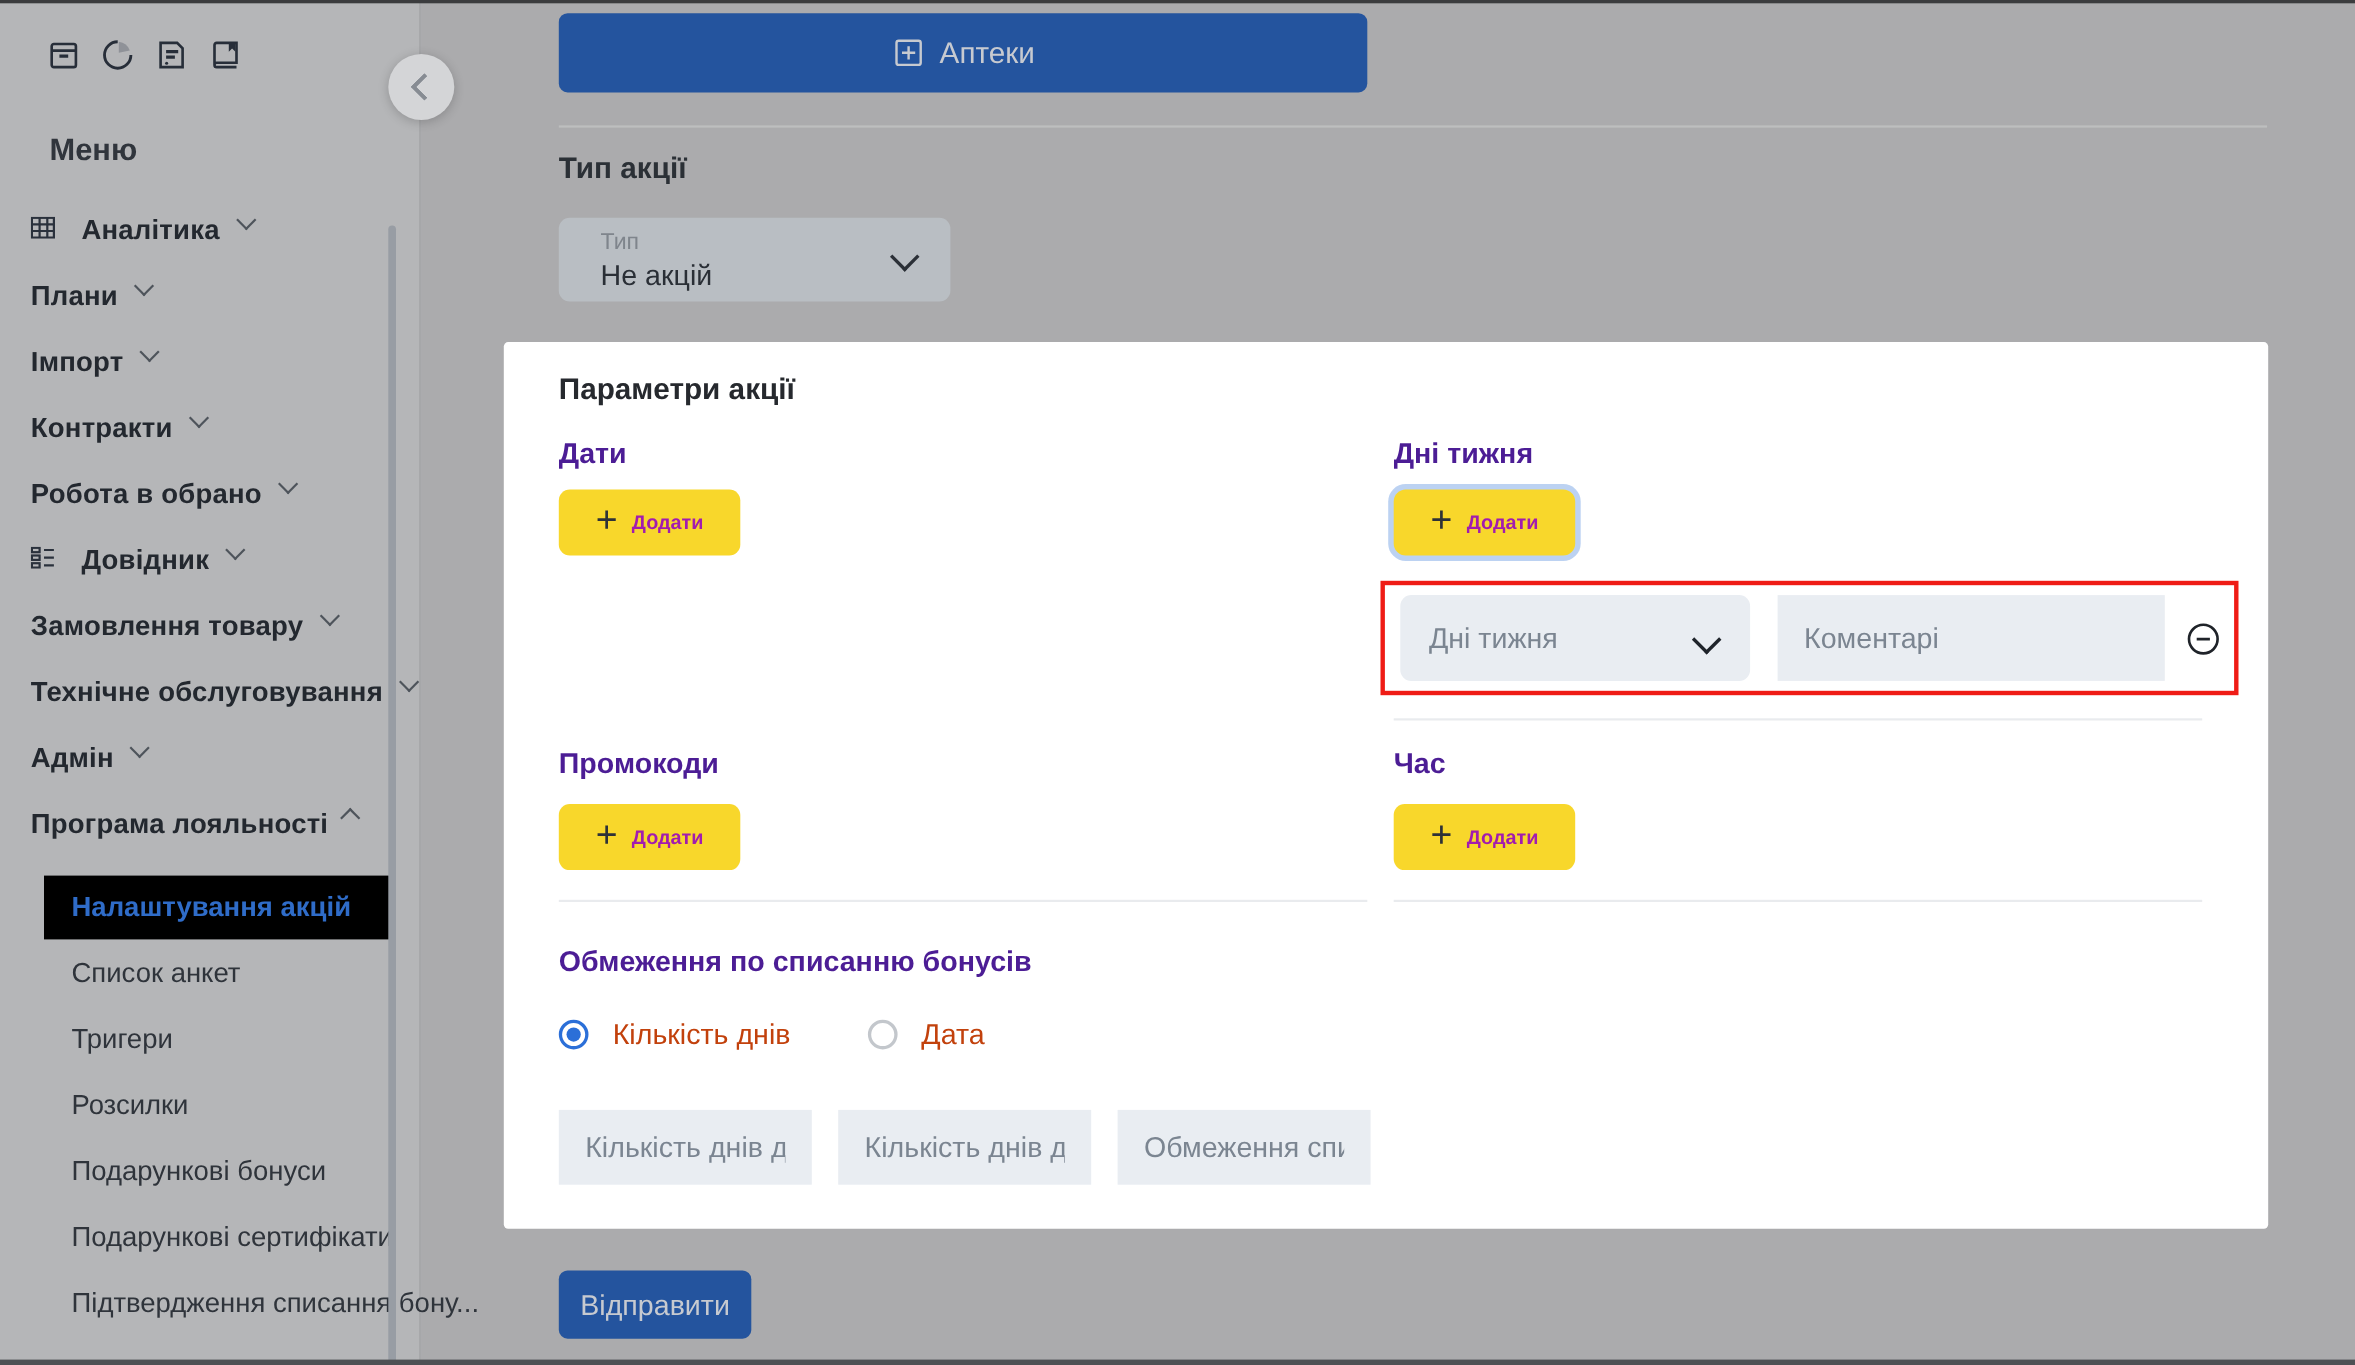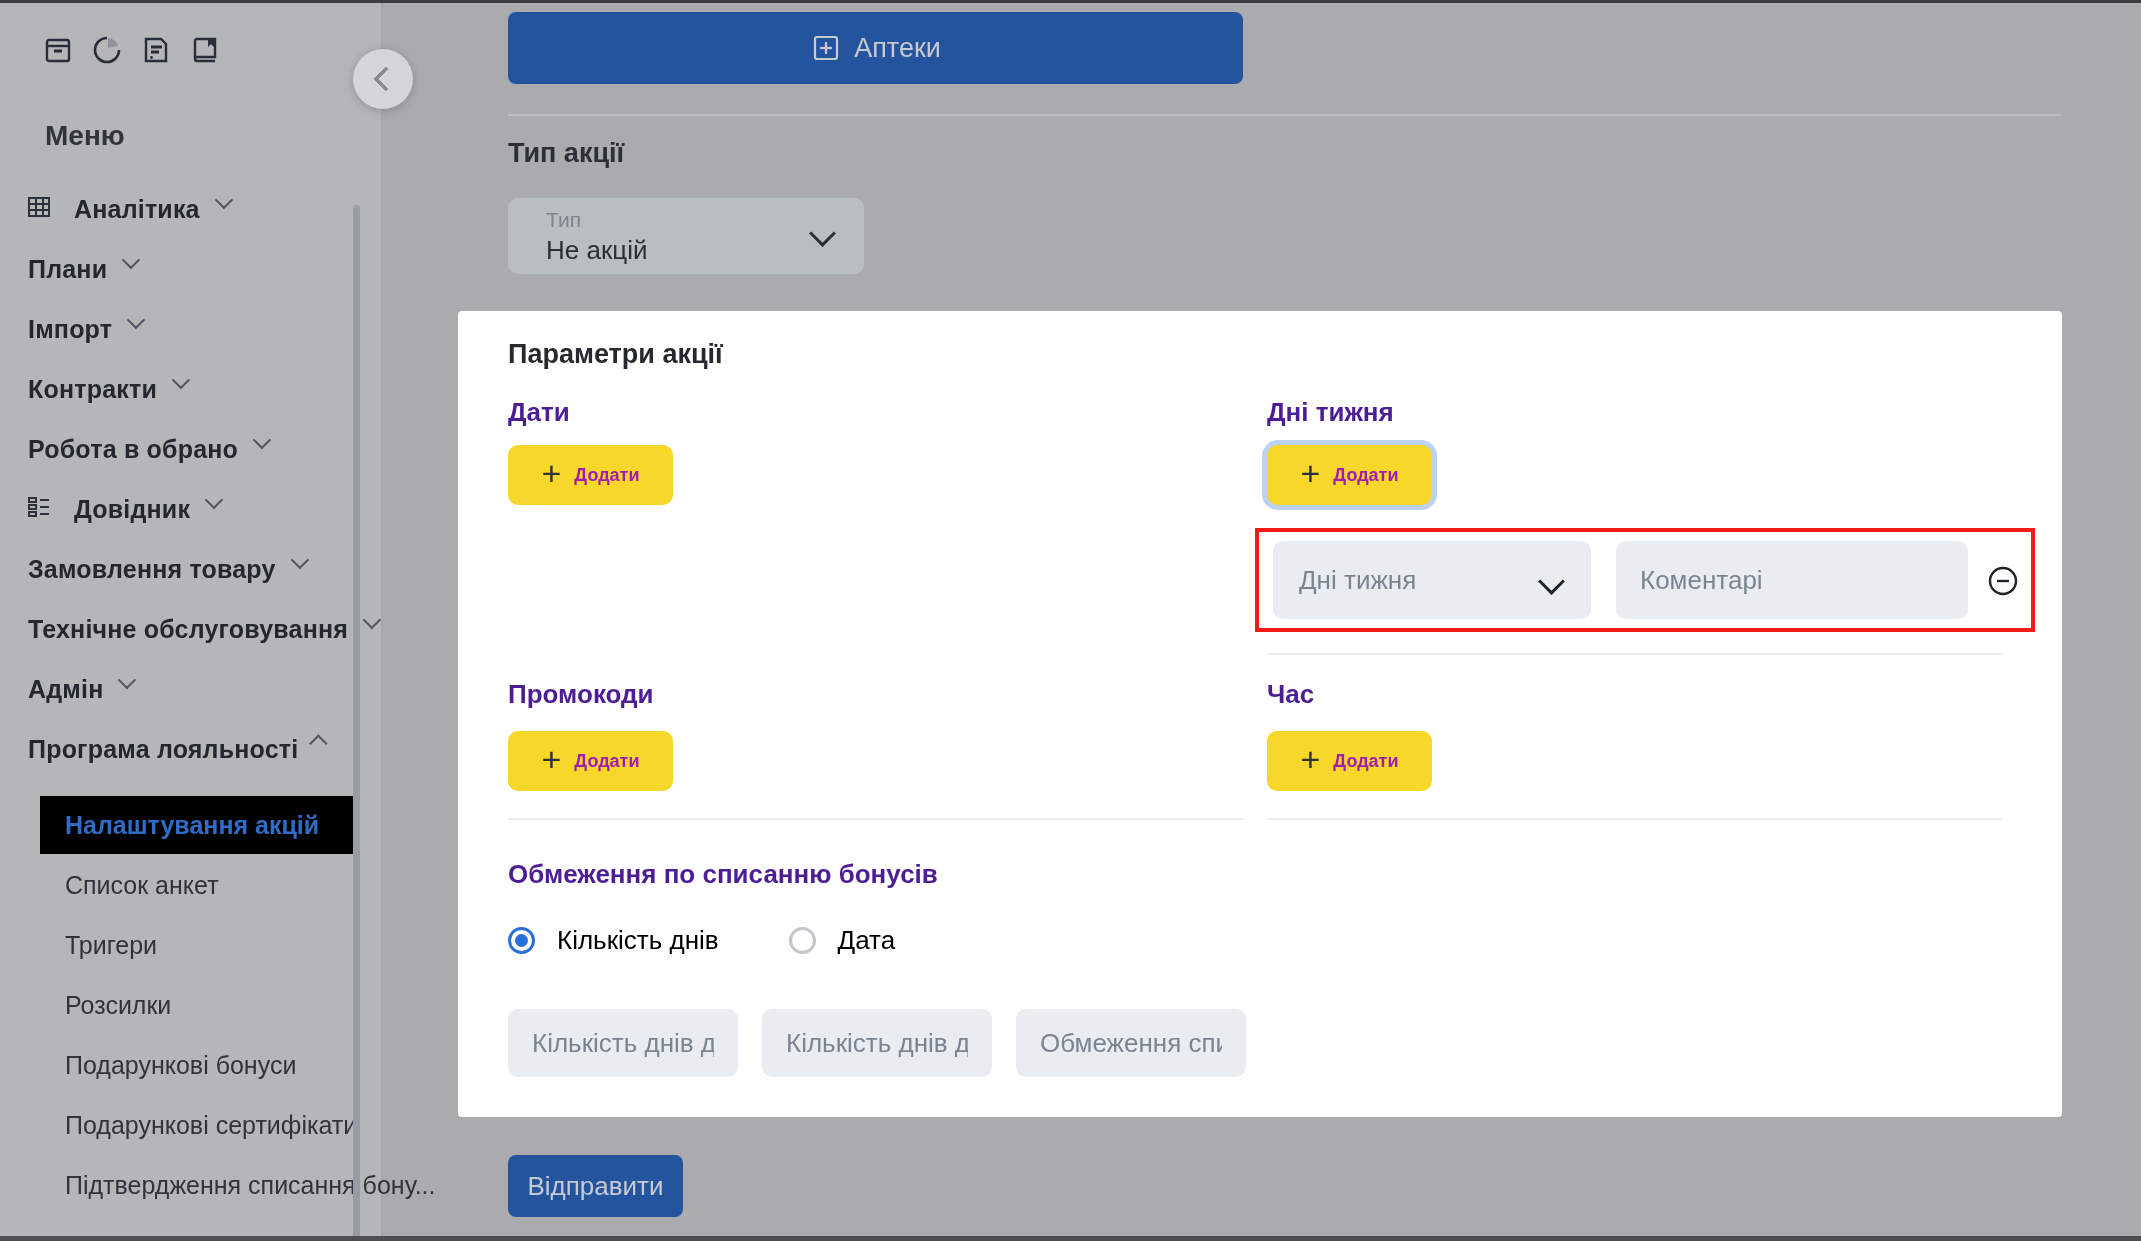--- a/index.html
+++ b/index.html
@@ -56,33 +56,33 @@
     display:flex;align-items:center;justify-content:center;gap:13px;cursor:pointer;font-family:inherit;}
   .btn-add .plus{font-size:34px;font-weight:300;color:#2e3237;line-height:1;margin-top:-4px;}
   .btn-add .addlbl{font-size:18px;font-weight:700;color:#a21caf;}
   .btn-add.focused{box-shadow:0 0 0 5px #bcd2f2;border-radius:11px;}
   .red-annotation{position:absolute;left:797px;top:217px;width:780px;height:104px;border:4px solid #ef1c16;
     box-sizing:border-box;pointer-events:none;}
   .field{position:absolute;height:78px;background:#e9edf2;border-radius:10px;box-sizing:border-box;}
   .sel-week{left:815px;top:230px;width:318px;cursor:pointer;display:flex;align-items:center;padding:0 26px;}
   .sel-week .sel-text{font-size:26px;color:#7b8591;}
   .sel-week .dd-chev{right:30px;top:31px;border-color:#1f242b;}
-  .inp{border:none;outline:none;background:#e9edf2;border-radius:10px;font-family:inherit;font-size:26px;color:#2a2f36;
+  .inp{border:none;outline:none;background:#e9edf2;border-radius:0;font-family:inherit;font-size:26px;color:#2a2f36;
     box-sizing:border-box;padding:0 24px;}
   .inp::placeholder{color:#7b8591;opacity:1;}
   .inp-comment{position:absolute;left:1158px;top:230px;width:352px;height:78px;}
   .minus-btn{position:absolute;left:1528px;top:253px;width:34px;height:34px;background:none;border:none;padding:0;
     cursor:pointer;color:#1f2329;}
   .hr{position:absolute;height:2px;background:#e9ebee;width:735px;}
   .radio-row{position:absolute;left:50px;top:614px;display:flex;align-items:center;gap:22px;}
   .radio{width:27px;height:27px;border-radius:50%;box-sizing:border-box;cursor:pointer;flex:none;}
   .radio.on{border:3px solid #2b6fd8;display:flex;align-items:center;justify-content:center;}
   .radio.on .dot{width:13px;height:13px;border-radius:50%;background:#2b6fd8;}
   .radio.off{border:3px solid #c3c7cc;}
-  .radio-label{font-size:26px;color:#000000;}
+  .radio-label{font-size:26px;color:#c2410c;}
   .radio-gap{width:26px;}
   .limit-inputs{position:absolute;left:50px;top:698px;display:flex;gap:24px;}
   .limit-inputs .inp{width:230px;height:68px;font-size:26px;}
   .submit{position:absolute;left:125px;top:1155px;width:175px;height:62px;font-size:26px;}
   svg{display:block;}
 </style>
 </head>
 <body>
 
 <div class="screen">

